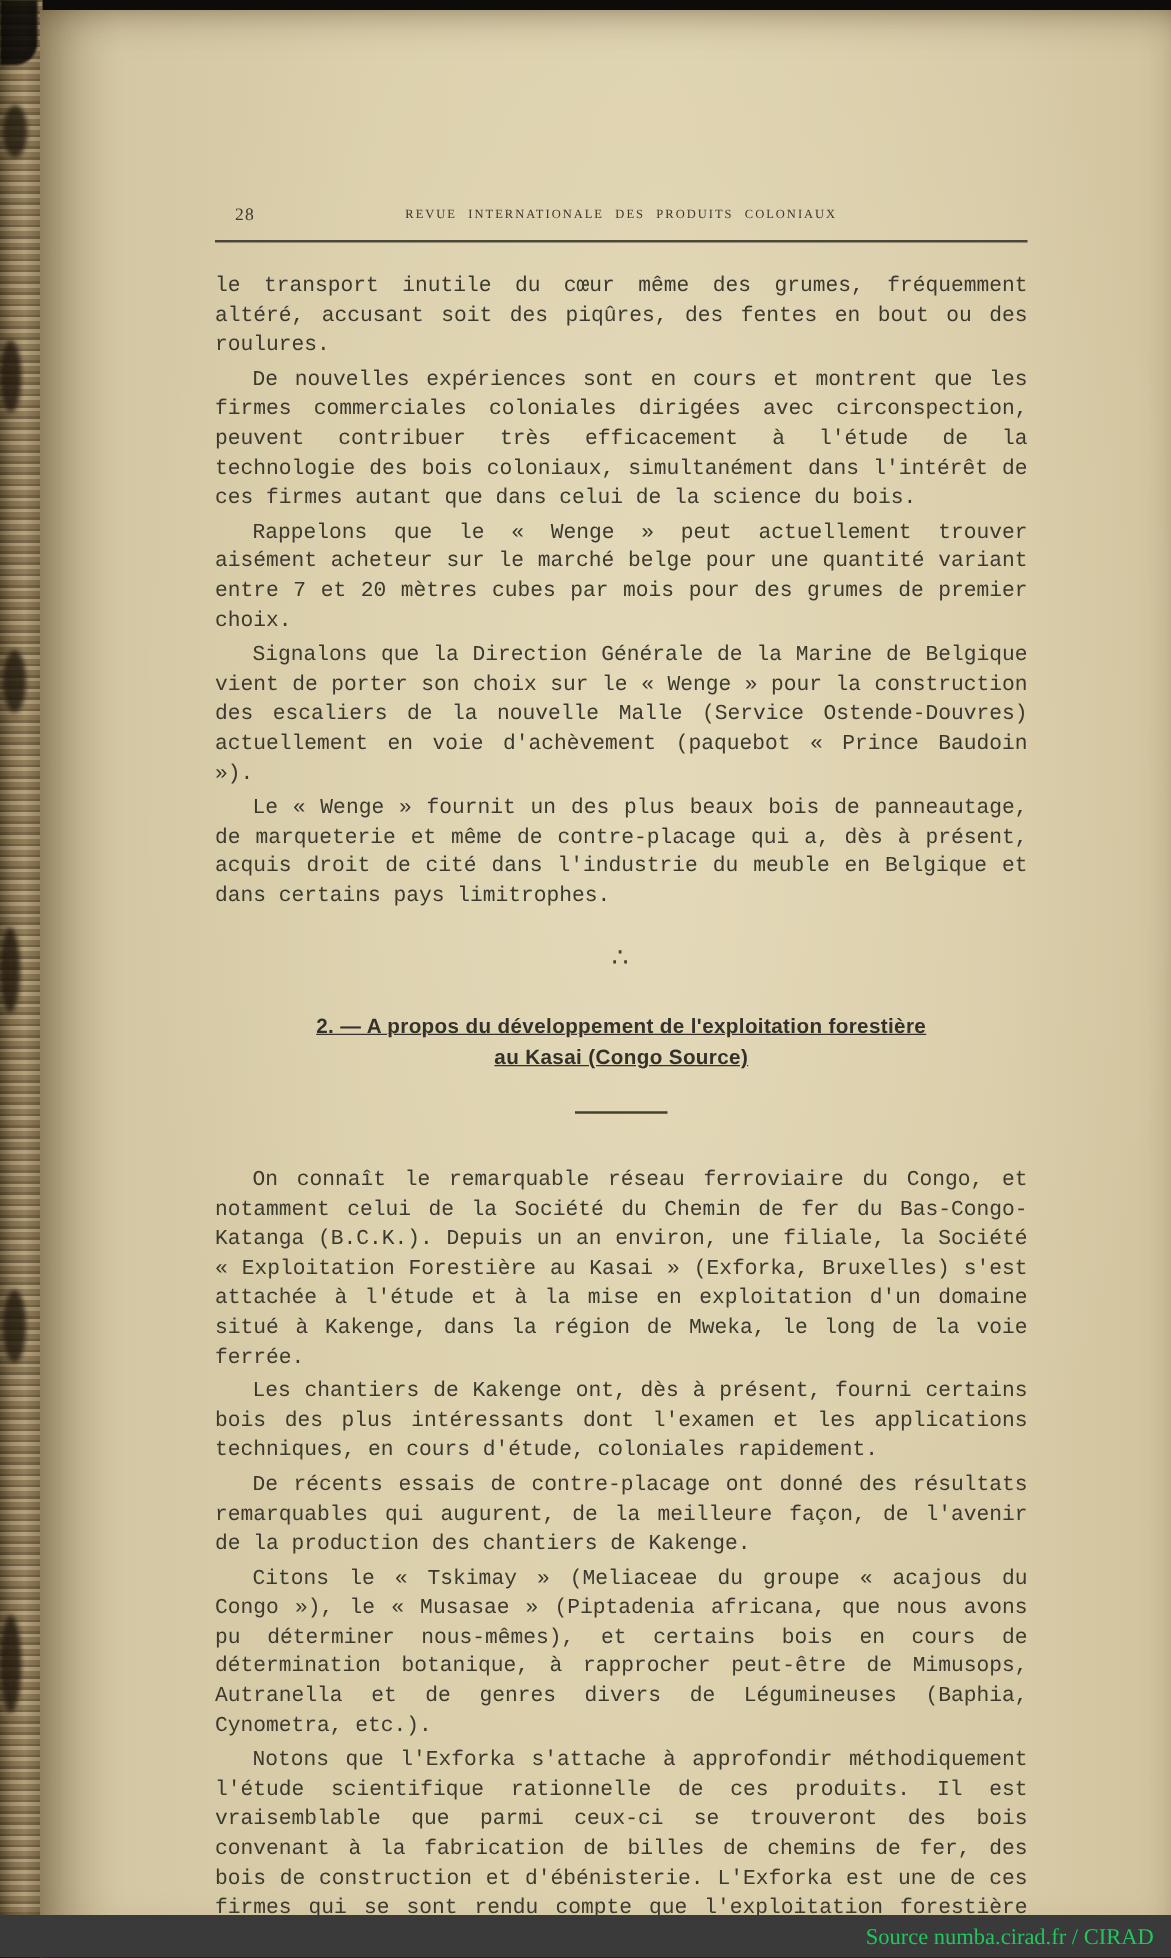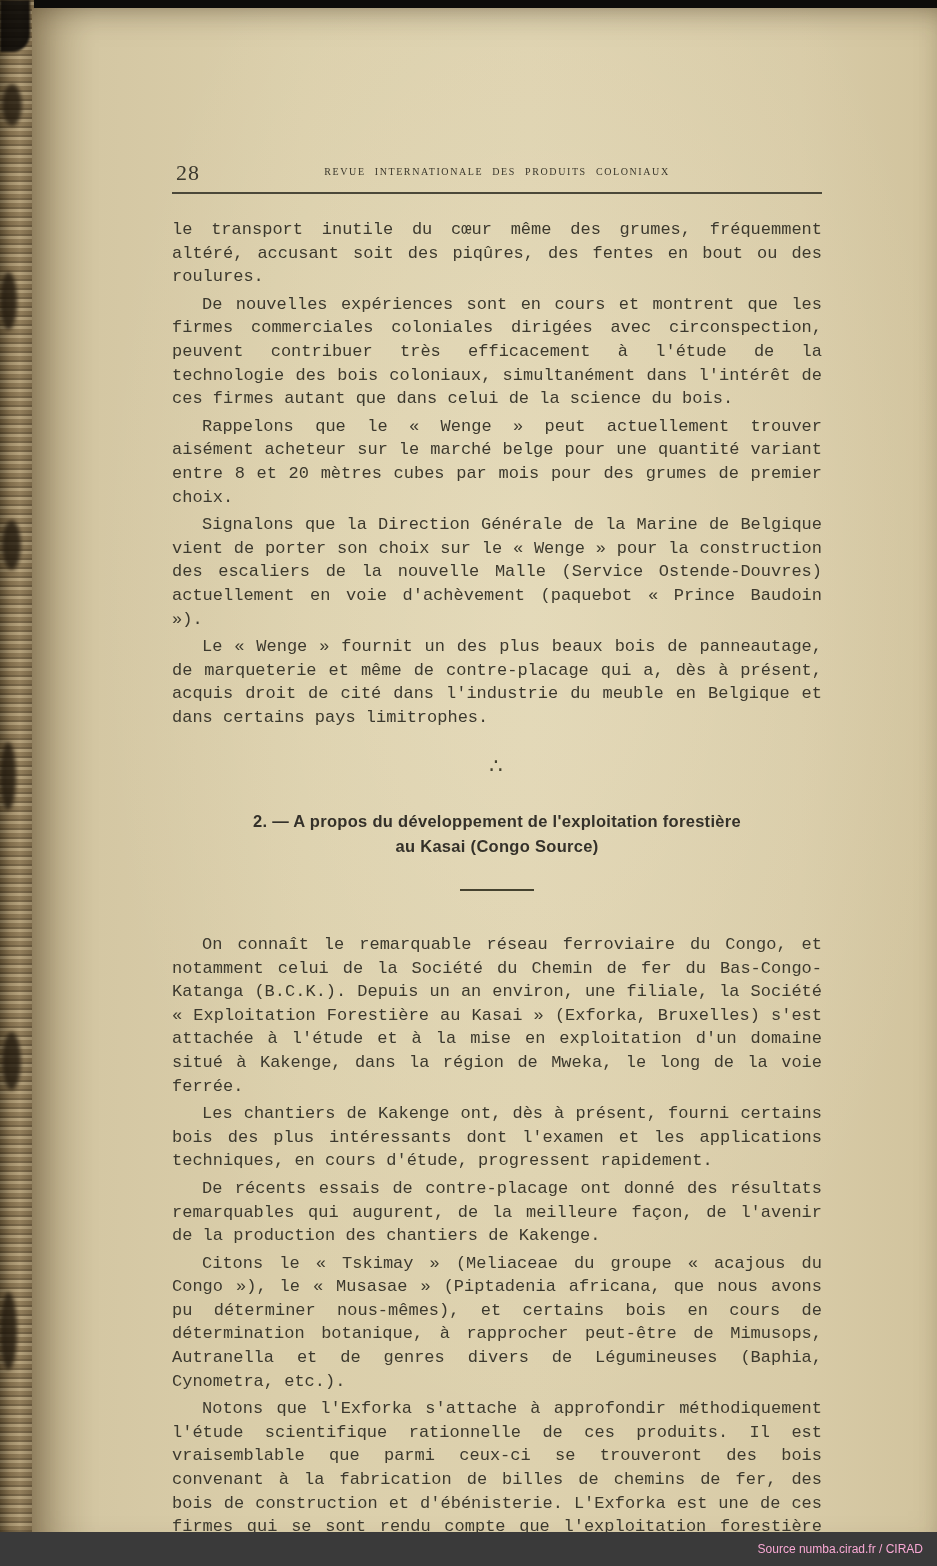--- a/index.html
+++ b/index.html
@@ -57,22 +57,22 @@
     position: absolute;
     left: 140px; top: 152px;
     width: 650px;
     color: #3c392e;
     font-size: 17px;
     line-height: 23.6px;
     text-align: justify;
   }
   .page-header { position: relative; height: 22px; }
   .page-number {
-    position: absolute; left: 4px; top: 1px;
-    font-size: 22px; letter-spacing: 1px;
+    position: absolute; left: 16px; top: 1px;
+    font-size: 14px; letter-spacing: 1px;
   }
   .journal-title {
     text-align: center;
     font-size: 10px;
     letter-spacing: 1.6px;
     word-spacing: 5px;
     color: #3a372c;
   }
   .header-rule {
     height: 2px;
@@ -96,20 +96,21 @@
   }
   .section-heading {
     margin-top: 32px;
     text-align: center;
     font-family: "Liberation Sans", sans-serif;
     font-weight: bold;
     font-size: 16.5px;
     line-height: 1.5;
     color: #34312a;
     letter-spacing: 0.3px;
+    text-decoration: underline;
   }
   .section-rule {
     width: 74px;
     height: 2px;
     background: #45422f;
     margin: 30px auto 42px;
   }
   
   .source-bar {
     position: absolute;
@@ -117,23 +118,23 @@
     width: 100%; height: 34px;
     background: #3a3a3a;
     display: flex;
     align-items: center;
     justify-content: flex-end;
     padding-right: 14px;
     box-sizing: border-box;
     z-index: 5;
   }
   .source-text {
-    color: #f9a8d4;
-    font-family: Liberation Sans, sans-serif;
-    font-size: 12px;
+    color: #22c55e;
+    font-family: Liberation Serif, serif;
+    font-size: 18px;
   }
 </style>
 </head>
 <body>
 
 <div class="scan">
 
   <div class="binding"></div>
   <div class="notch"></div>
   <div class="blotch" style="left:2px; top:84px; width:20px; height:42px;"></div>
@@ -148,34 +149,34 @@
 
       <div class="page-header">
         <span class="page-number">28</span>
         <div class="journal-title">REVUE INTERNATIONALE DES PRODUITS COLONIAUX</div>
       </div>
       <div class="header-rule"></div>
 
       <div class="body">
         <p class="continuation">le transport inutile du cœur même des grumes, fréquemment altéré, accusant soit des piqûres, des fentes en bout ou des roulures.</p>
         <p>De nouvelles expériences sont en cours et montrent que les firmes commerciales coloniales dirigées avec circonspection, peuvent contribuer très efficacement à l'étude de la technologie des bois coloniaux, simultanément dans l'intérêt de ces firmes autant que dans celui de la science du bois.</p>
-        <p>Rappelons que le « Wenge » peut actuellement trouver aisément acheteur sur le marché belge pour une quantité variant entre 8 et 20 mètres cubes par mois pour des grumes de premier choix.</p>
+        <p>Rappelons que le « Wenge » peut actuellement trouver aisément acheteur sur le marché belge pour une quantité variant entre 7 et 20 mètres cubes par mois pour des grumes de premier choix.</p>
         <p>Signalons que la Direction Générale de la Marine de Belgique vient de porter son choix sur le « Wenge » pour la construction des escaliers de la nouvelle Malle (Service Ostende-Douvres) actuellement en voie d'achèvement (paquebot « Prince Baudoin »).</p>
         <p>Le « Wenge » fournit un des plus beaux bois de panneautage, de marqueterie et même de contre-placage qui a, dès à présent, acquis droit de cité dans l'industrie du meuble en Belgique et dans certains pays limitrophes.</p>
 
         <div class="ornament">∴</div>
 
         <div class="section-heading">
           <div>2. — A propos du développement de l'exploitation forestière</div>
           <div>au Kasai (Congo Source)</div>
         </div>
         <div class="section-rule"></div>
 
         <p>On connaît le remarquable réseau ferroviaire du Congo, et notamment celui de la Société du Chemin de fer du Bas-Congo-Katanga (B.C.K.). Depuis un an environ, une filiale, la Société « Exploitation Forestière au Kasai » (Exforka, Bruxelles) s'est attachée à l'étude et à la mise en exploitation d'un domaine situé à Kakenge, dans la région de Mweka, le long de la voie ferrée.</p>
-        <p>Les chantiers de Kakenge ont, dès à présent, fourni certains bois des plus intéressants dont l'examen et les applications techniques, en cours d'étude, progressent rapidement.</p>
+        <p>Les chantiers de Kakenge ont, dès à présent, fourni certains bois des plus intéressants dont l'examen et les applications techniques, en cours d'étude, coloniales rapidement.</p>
         <p>De récents essais de contre-placage ont donné des résultats remarquables qui augurent, de la meilleure façon, de l'avenir de la production des chantiers de Kakenge.</p>
         <p>Citons le « Tskimay » (Meliaceae du groupe « acajous du Congo »), le « Musasae » (Piptadenia africana, que nous avons pu déterminer nous-mêmes), et certains bois en cours de détermination botanique, à rapprocher peut-être de Mimusops, Autranella et de genres divers de Légumineuses (Baphia, Cynometra, etc.).</p>
         <p>Notons que l'Exforka s'attache à approfondir méthodiquement l'étude scientifique rationnelle de ces produits. Il est vraisemblable que parmi ceux-ci se trouveront des bois convenant à la fabrication de billes de chemins de fer, des bois de construction et d'ébénisterie. L'Exforka est une de ces firmes qui se sont rendu compte que l'exploitation forestière coloniale doit être menée scientifiquement ou sinon péricliter.</p>
       </div>
 
     </div>
   </div>
 
   <div class="source-bar">
     <span class="source-text">Source numba.cirad.fr / CIRAD</span>

